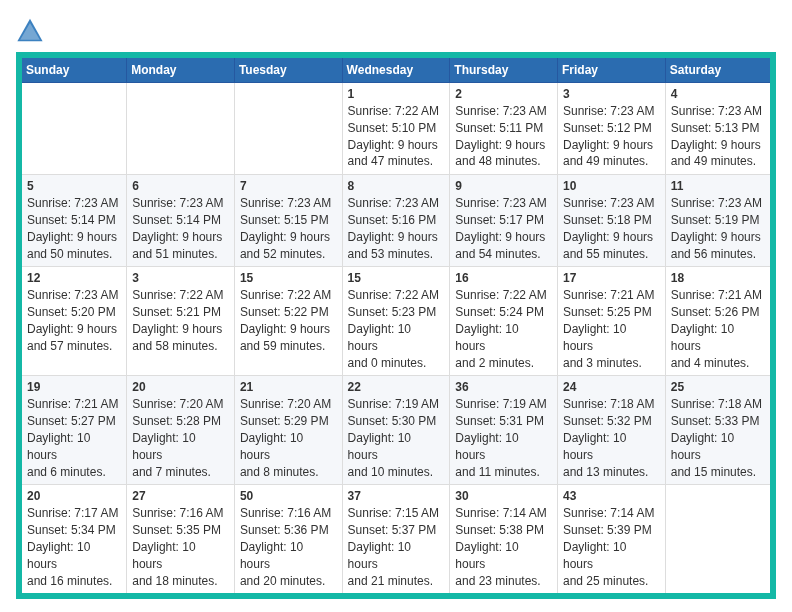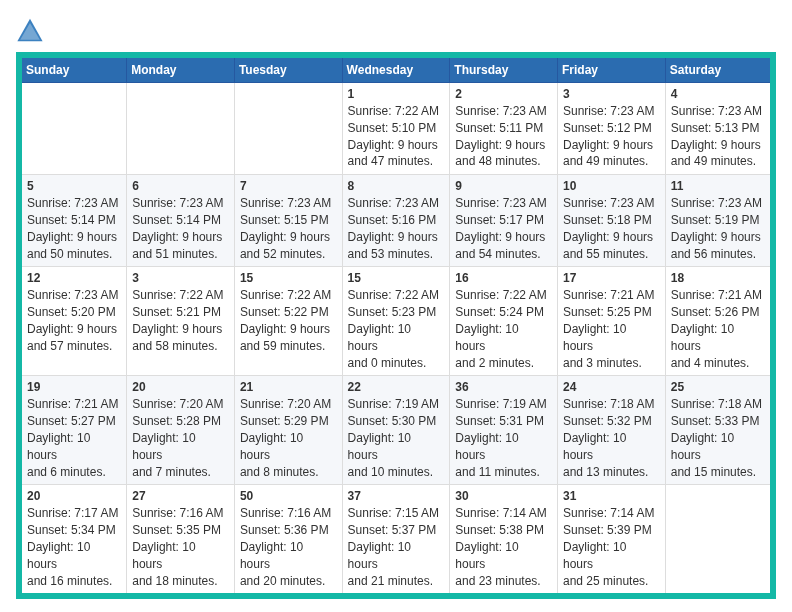--- a/index.html
+++ b/index.html
@@ -343,21 +343,21 @@
 and 21 minutes.</div>
           </td>
           <td>
             <span class="day-num">30</span>
             <div class="day-info" style="white-space: pre-line;">Sunrise: 7:14 AM
 Sunset: 5:38 PM
 Daylight: 10 hours
 and 23 minutes.</div>
           </td>
           <td>
-            <span class="day-num">31</span>
+            <span class="day-num">43</span>
             <div class="day-info" style="white-space: pre-line;">Sunrise: 7:14 AM
 Sunset: 5:39 PM
 Daylight: 10 hours
 and 25 minutes.</div>
           </td>
           <td class="empty-cell"></td>
         </tr>
       </tbody>
   </table>
 </div>

